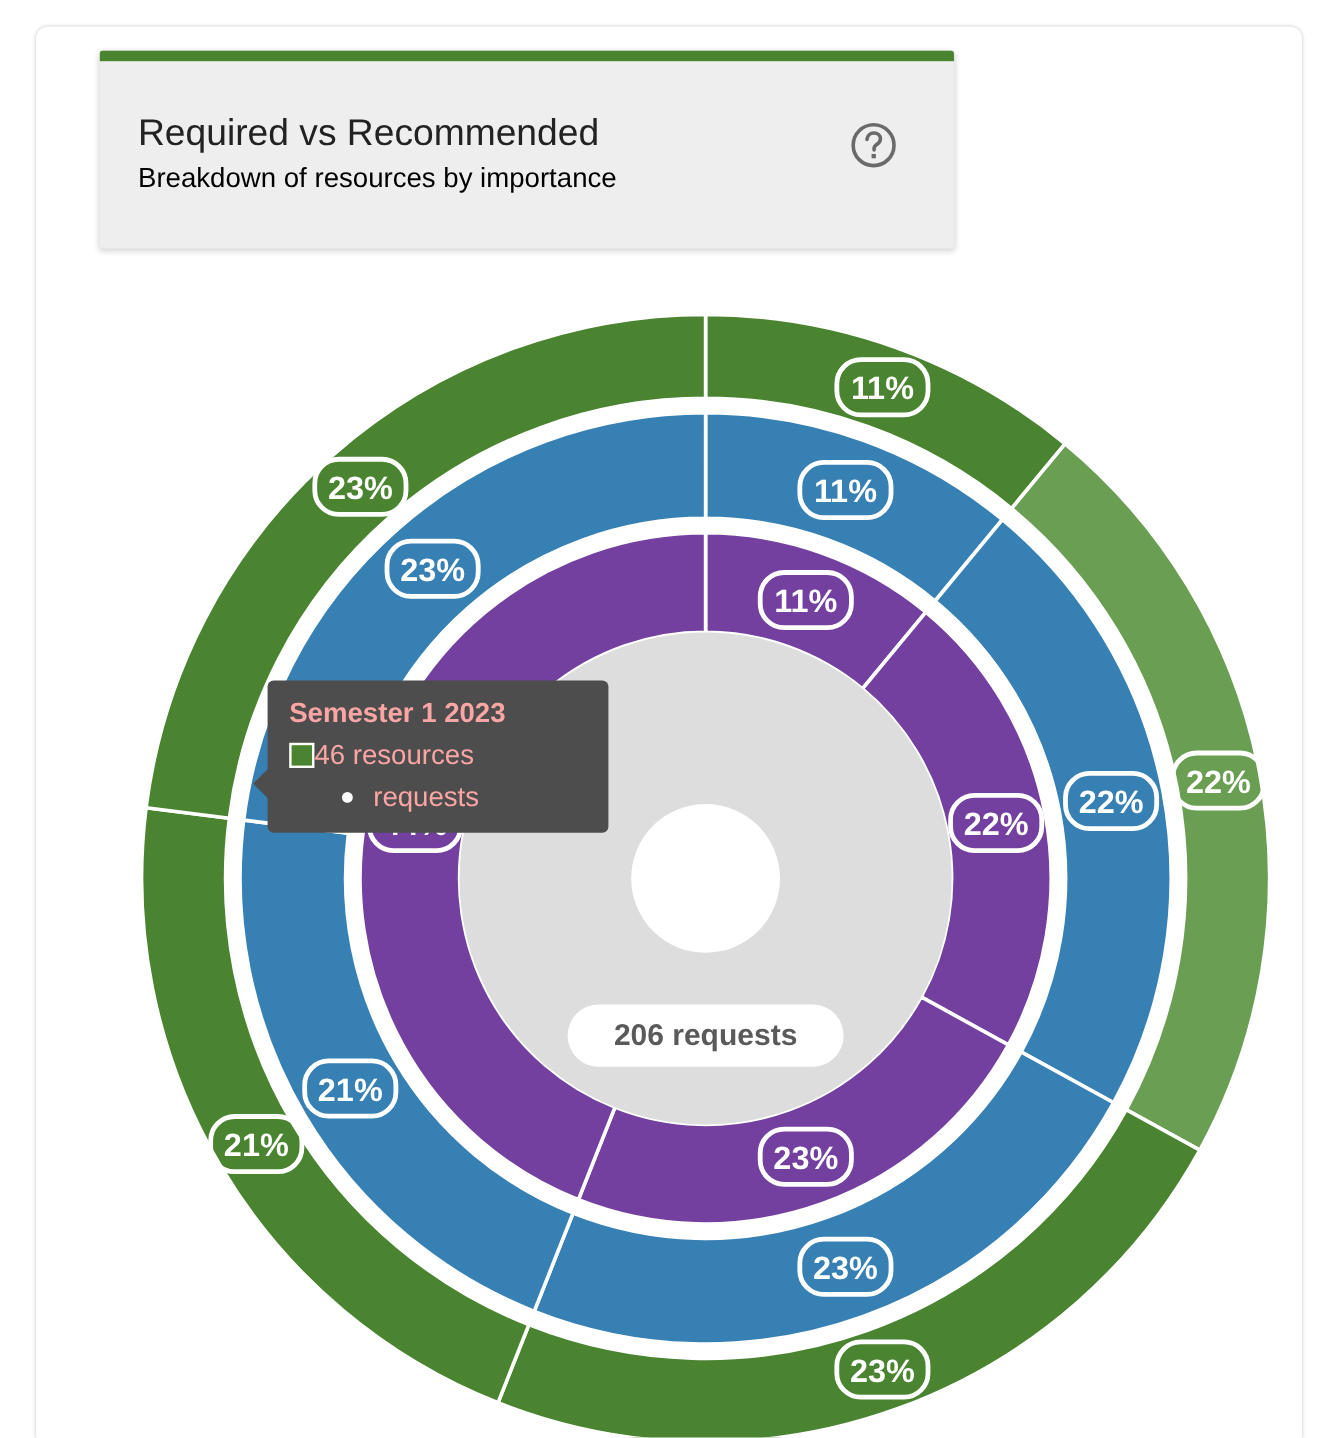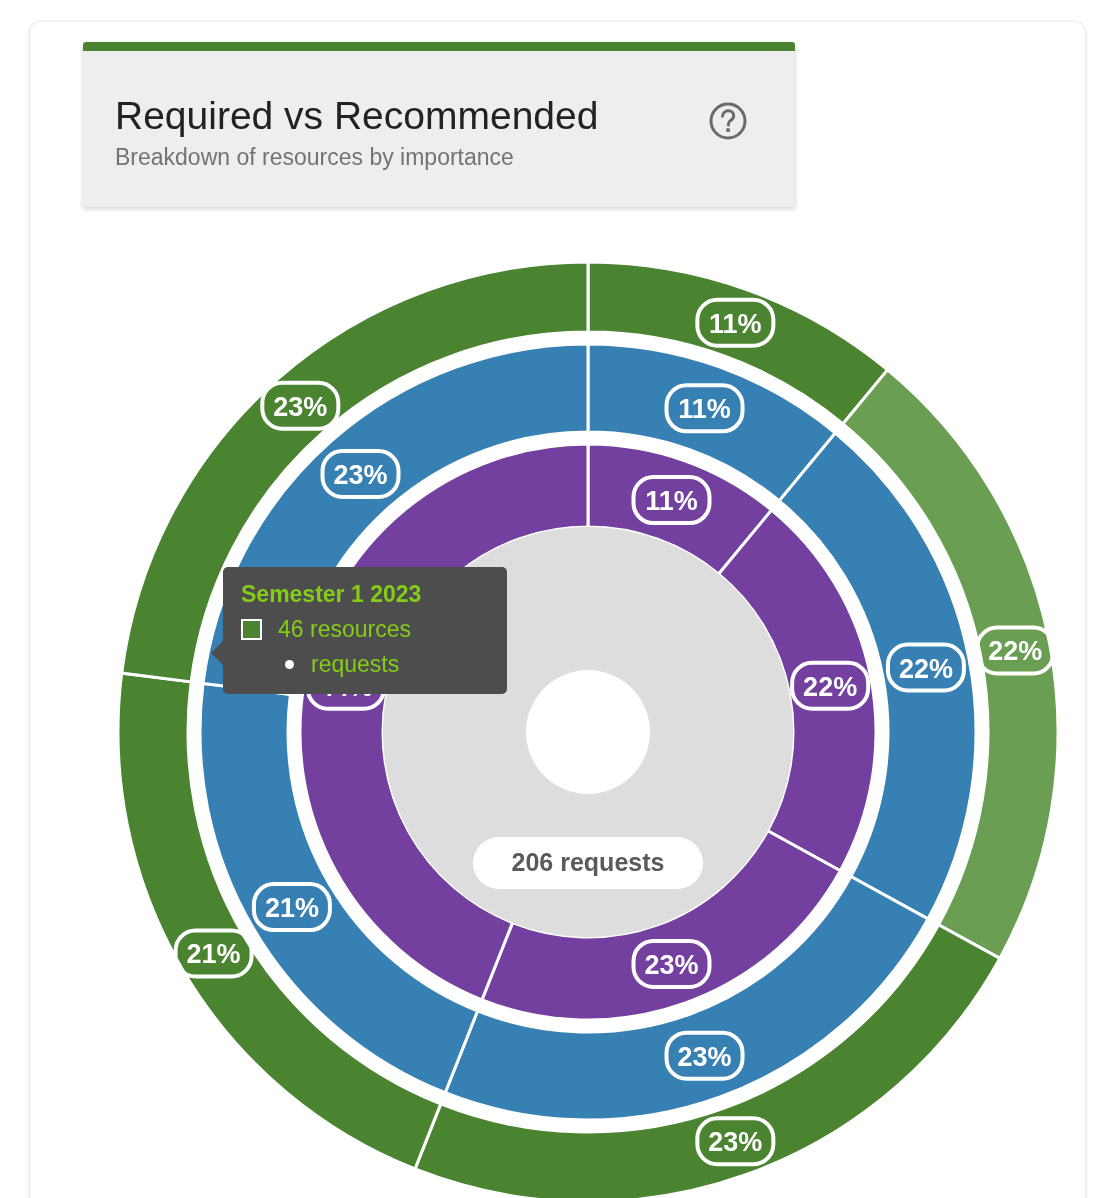--- a/index.html
+++ b/index.html
@@ -45,28 +45,28 @@
     width: 100%;
     height: 9px;
     background: #4a8430;
   }
   #header-text-block {
     position: absolute;
     left: 32px;
     top: 52px;
   }
   #panel-title {
-    font-size: 39px;
+    font-size: 31px;
     color: #222222;
     line-height: 1.12;
     white-space: nowrap;
   }
   #panel-subtitle {
     font-size: 23px;
-    color: #737373;
+    color: #000000;
     line-height: 1.2;
     margin-top: 6px;
     white-space: nowrap;
   }
   #help-icon-btn {
     position: absolute;
     right: 46px;
     top: 58px;
     width: 42px;
     height: 42px;
@@ -97,21 +97,21 @@
   
   #chart-tooltip {
     position: absolute;
     left: 193px;
     top: 545px;
     width: 284px;
     background: #4d4d4d;
     border-radius: 5px;
     padding: 14px 18px 16px 18px;
     box-sizing: border-box;
-    color: #84cc16;
+    color: #fca5a5;
   }
   #tooltip-pointer {
     position: absolute;
     left: -12px;
     top: 73px;
     width: 0; height: 0;
     border-top: 13px solid transparent;
     border-bottom: 13px solid transparent;
     border-right: 13px solid #4d4d4d;
   }
@@ -129,21 +129,21 @@
   #tooltip-swatch {
     width: 21px;
     height: 21px;
     background: #4a8430;
     border: 2px solid #ffffff;
     box-sizing: border-box;
     flex: 0 0 auto;
   }
   #tooltip-series-label {
     font-size: 23px;
-    margin-left: 16px;
+    margin-left: 0;
     white-space: nowrap;
   }
   .tooltip-bullet-row {
     display: flex;
     align-items: center;
     margin-top: 8px;
     padding-left: 44px;
   }
   .tooltip-bullet-dot {
     width: 9px;

